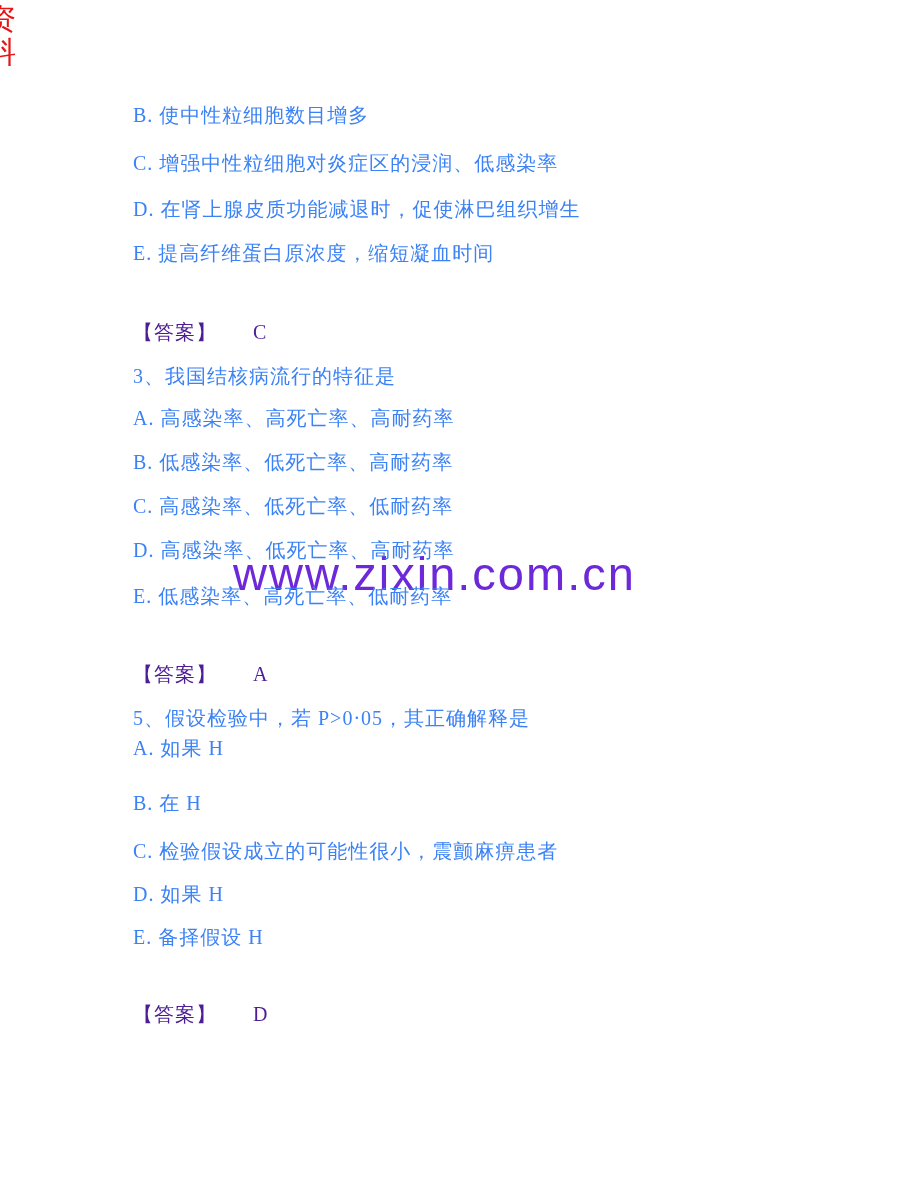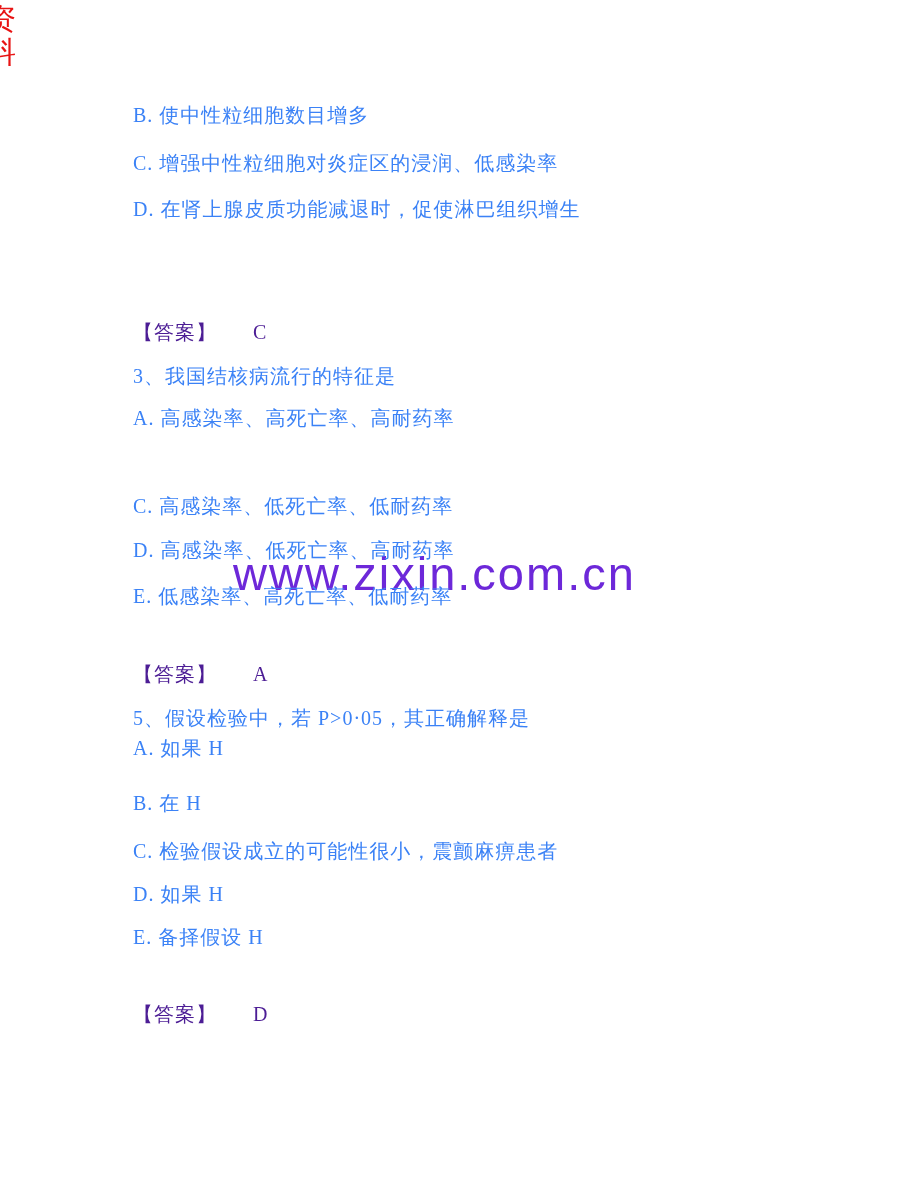--- a/index.html
+++ b/index.html
@@ -60,27 +60,29 @@
   <div class="watermark">www.zixin.com.cn</div>
 
   <div class="corner-stamp">
     <div>资</div>
     <div>料</div>
   </div>
 
   <div class="line" style="top:103px">B. 使中性粒细胞数目增多</div>
   <div class="line" style="top:151px">C. 增强中性粒细胞对炎症区的浸润、低感染率</div>
   <div class="line" style="top:197px">D. 在肾上腺皮质功能减退时，促使淋巴组织增生</div>
+  <div class="line" style="top:241px">E. 提高纤维蛋白原浓度，缩短凝血时间</div>
 
   <div class="line answer-line" style="top:320px">
     <span class="answer-label">【答案】</span><span class="answer-value">C</span>
   </div>
 
   <div class="line" style="top:364px">3、我国结核病流行的特征是</div>
   <div class="line" style="top:406px">A. 高感染率、高死亡率、高耐药率</div>
+  <div class="line" style="top:450px">B. 低感染率、低死亡率、高耐药率</div>
   <div class="line" style="top:494px">C. 高感染率、低死亡率、低耐药率</div>
   <div class="line" style="top:538px">D. 高感染率、低死亡率、高耐药率</div>
   <div class="line" style="top:584px">E. 低感染率、高死亡率、低耐药率</div>
 
   <div class="line answer-line" style="top:662px">
     <span class="answer-label">【答案】</span><span class="answer-value">A</span>
   </div>
 
   <div class="line" style="top:706px">5、假设检验中，若 P&gt;0·05，其正确解释是</div>
   <div class="line" style="top:736px">A. 如果 H</div>

